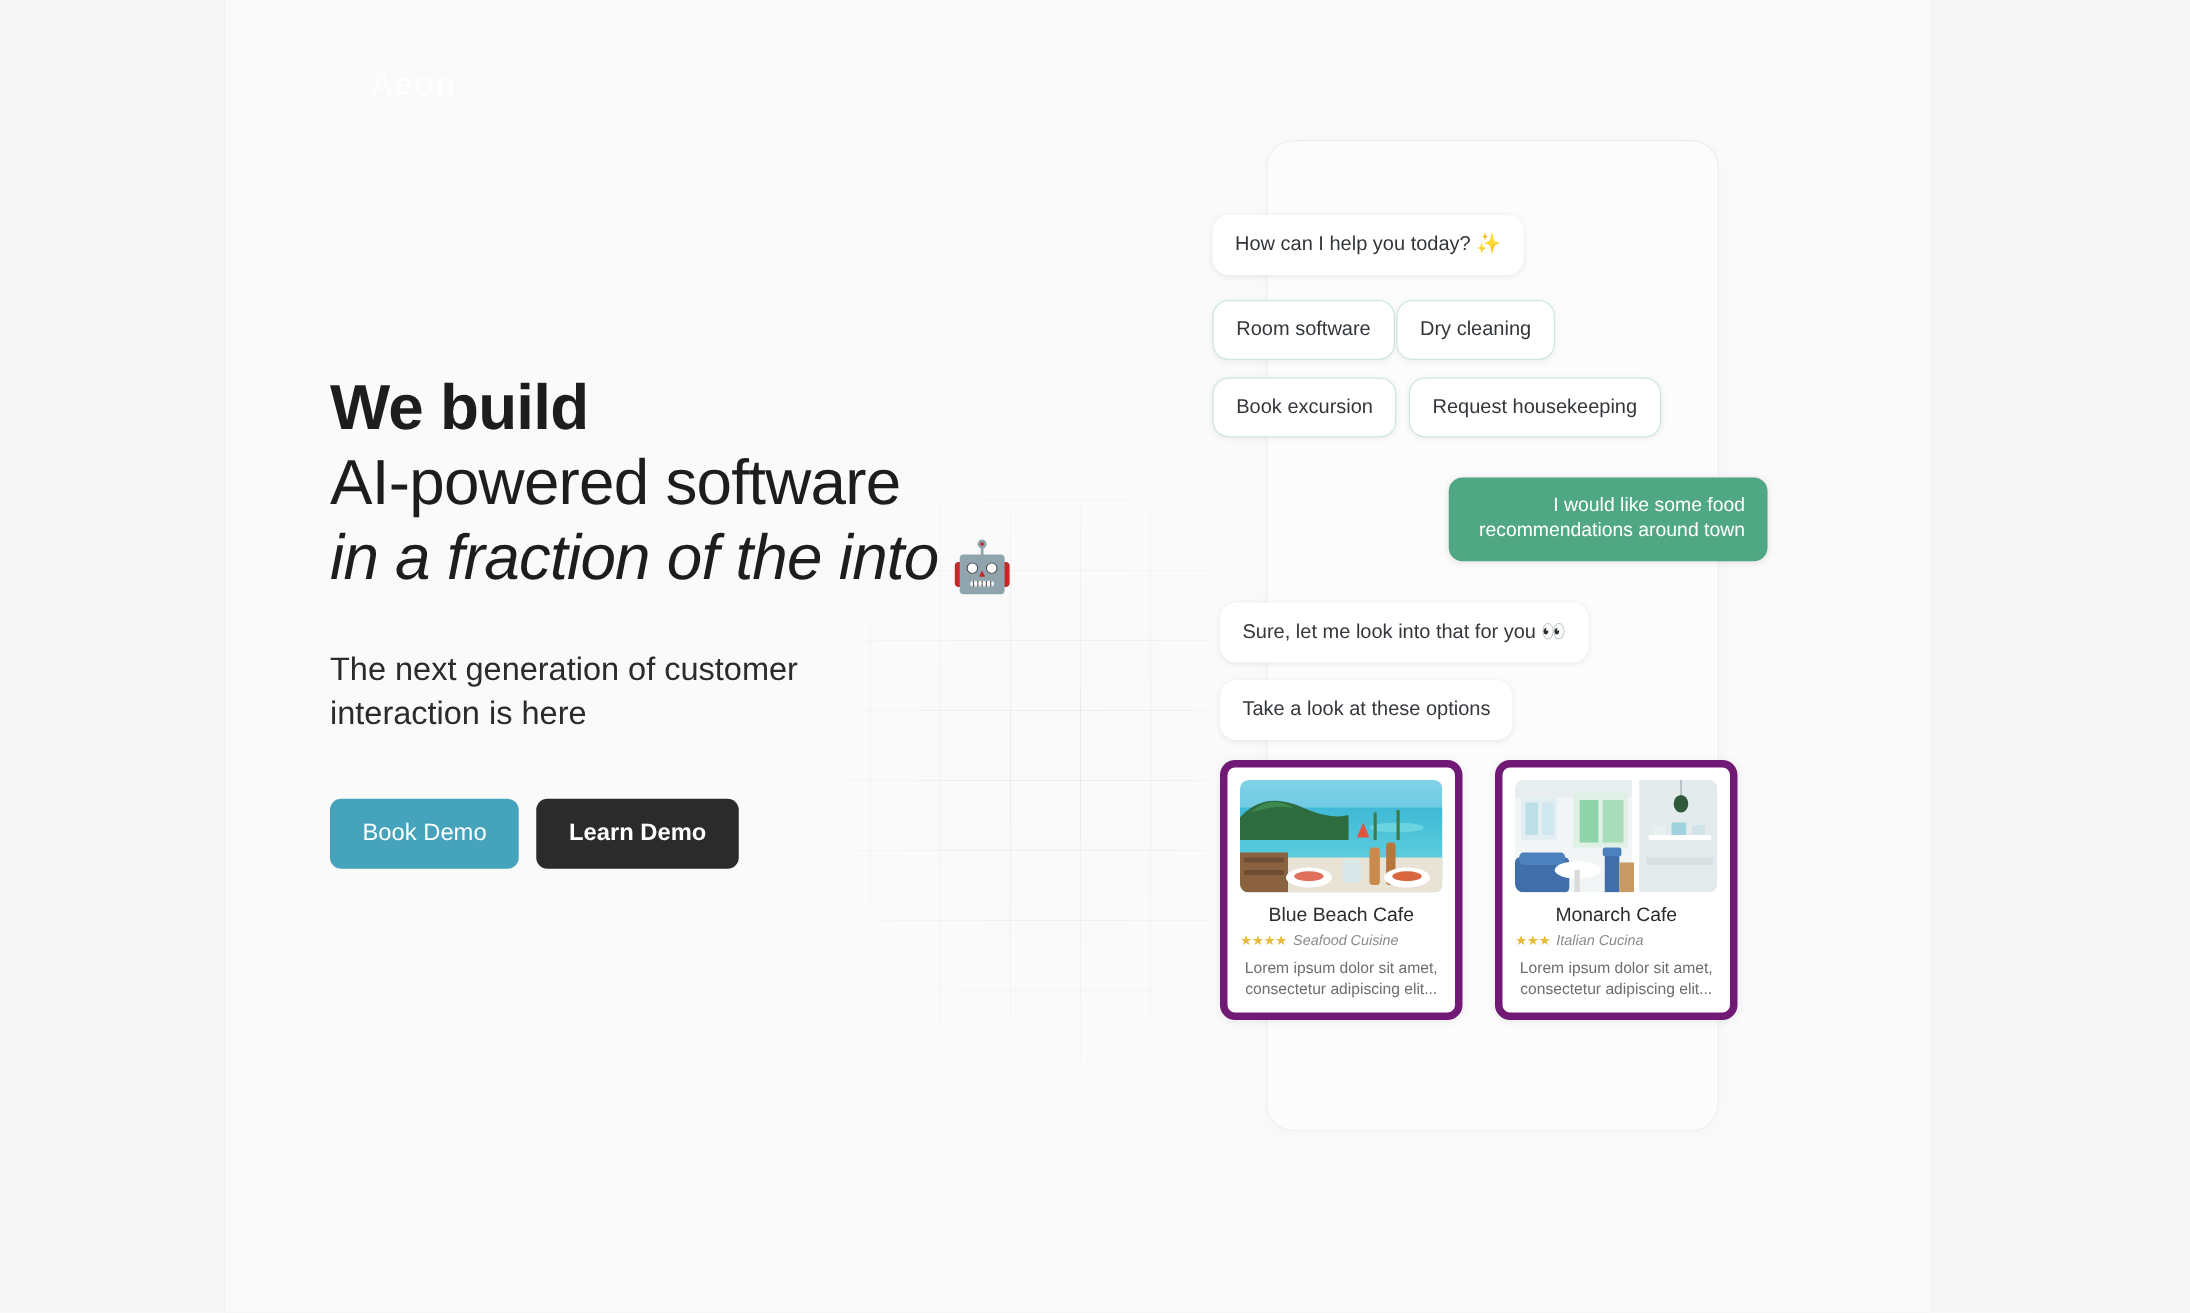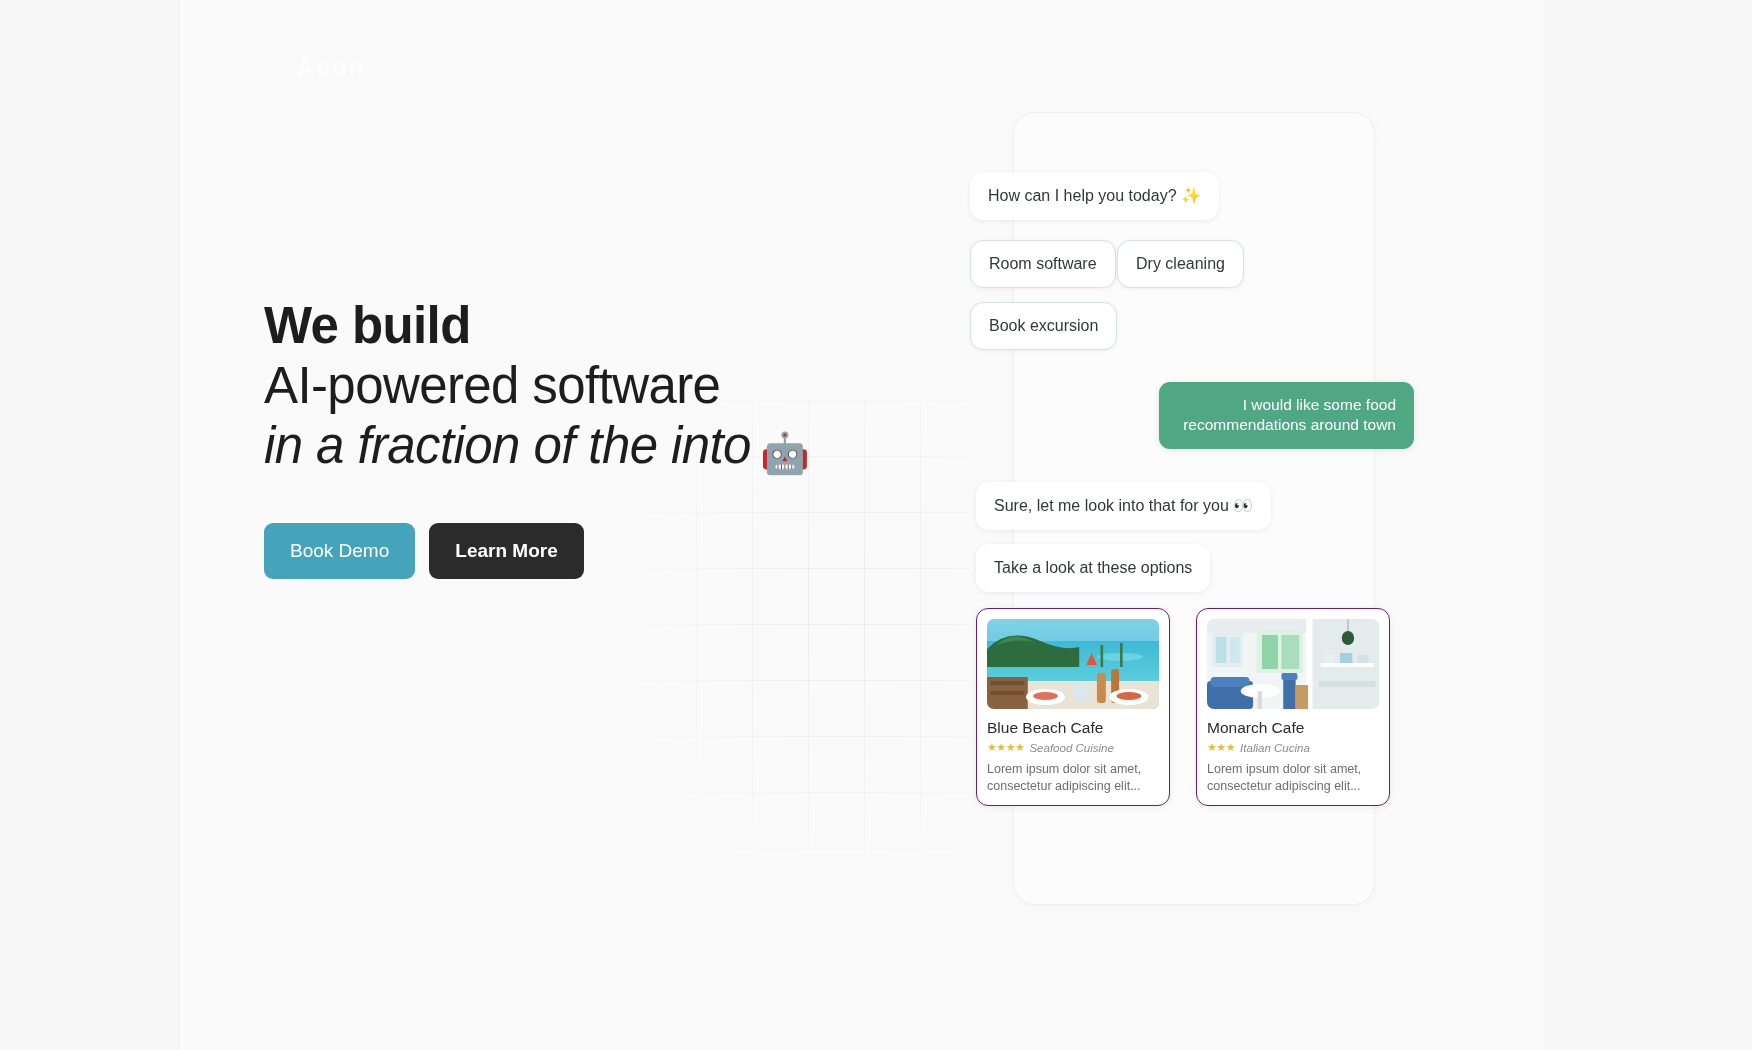--- a/index.html
+++ b/index.html
@@ -176,25 +176,26 @@
     padding: 13px 18px;
     text-align: right;
     box-shadow: 0 1px 6px rgba(0,0,0,0.10);
   }
 
   
   .rcard {
     position: absolute;
     width: 194px;
     background: #ffffff;
-    border: 1px solid #701a75;
+    border: 6px solid #701a75;
     border-radius: 12px;
     box-shadow: 0 1px 7px rgba(0,0,0,0.07);
     padding: 10px;
     cursor: pointer;
+    text-align: center;
   }
   .rcard-img {
     width: 100%;
     height: 90px;
     border-radius: 7px;
     overflow: hidden;
     position: relative;
   }
   .rcard-title {
     margin-top: 10px;
@@ -231,36 +232,38 @@
   <div class="hero">
 
     <h1 class="headline">
       <span class="l1">We build</span>
       <span class="l2">AI-powered software</span>
       <span class="l3">
         <span>in a fraction of the into</span><span class="emoji">🤖</span>
       </span>
     </h1>
 
+    <p class="subhead">The next generation of customer interaction is here</p>
 
     <div class="cta-row">
       <button class="btn btn-primary">Book Demo</button>
-      <button class="btn btn-secondary">Learn More</button>
+      <button class="btn btn-secondary">Learn Demo</button>
     </div>
   </div>
 
   <div class="chat-panel"></div>
 
   <div class="chat-layer">
 
     <div class="bubble" style="left:970px; top:172px;">How can I help you today? ✨</div>
 
     <div class="chip" style="left:970px; top:240px;">Room software</div>
     <div class="chip" style="left:1117px; top:240px;">Dry cleaning</div>
     <div class="chip" style="left:970px; top:302px;">Book excursion</div>
+    <div class="chip" style="left:1127px; top:302px;">Request housekeeping</div>
 
     <div class="bubble-user" style="left:1159px; top:382px; width:255px;">I would like some food recommendations around town</div>
 
     <div class="bubble" style="left:976px; top:482px;">Sure, let me look into that for you 👀</div>
 
     <div class="bubble" style="left:976px; top:544px;">Take a look at these options</div>
 
     <div class="rcard" style="left:976px; top:608px;">
       <div class="rcard-img">
         <svg viewBox="0 0 194 90" preserveAspectRatio="none" width="100%" height="100%">

